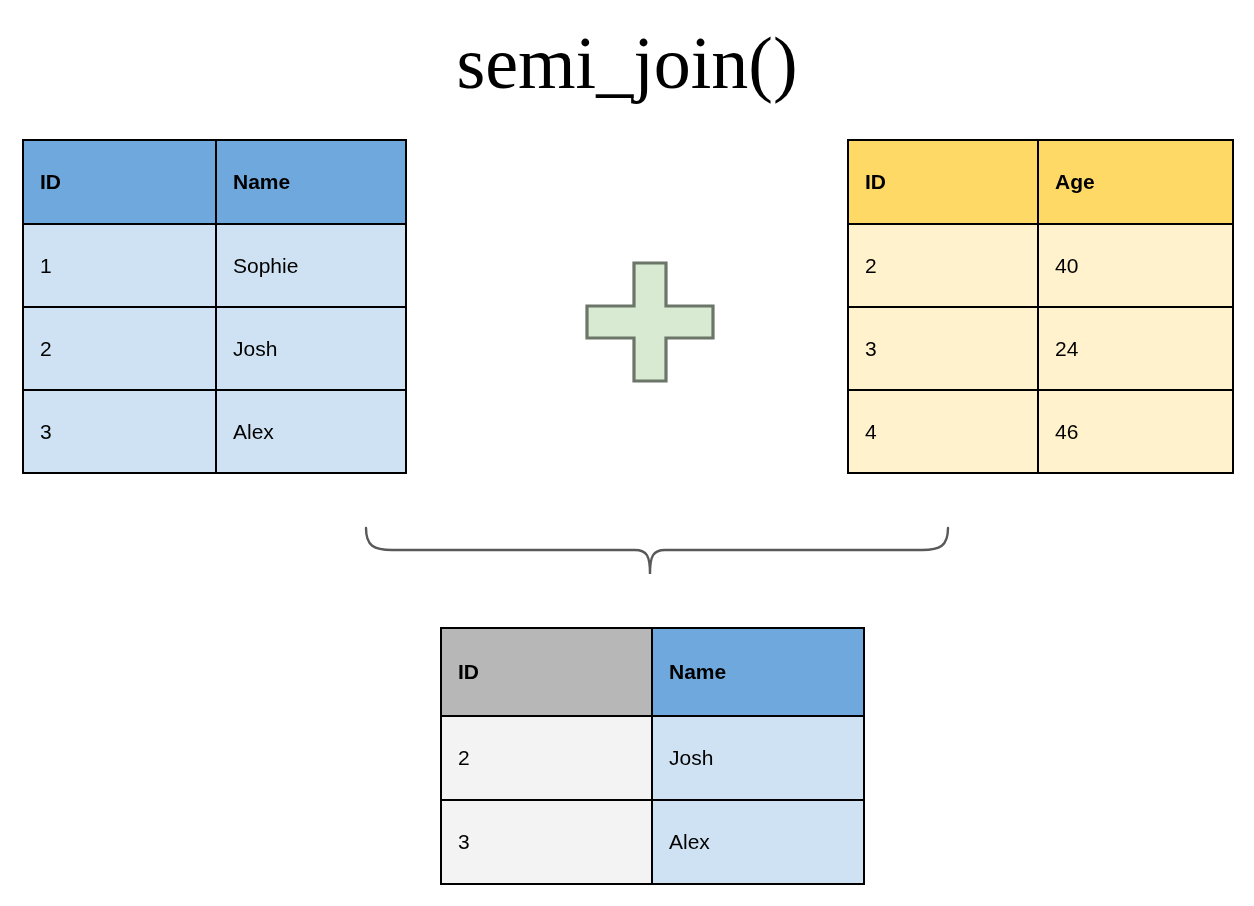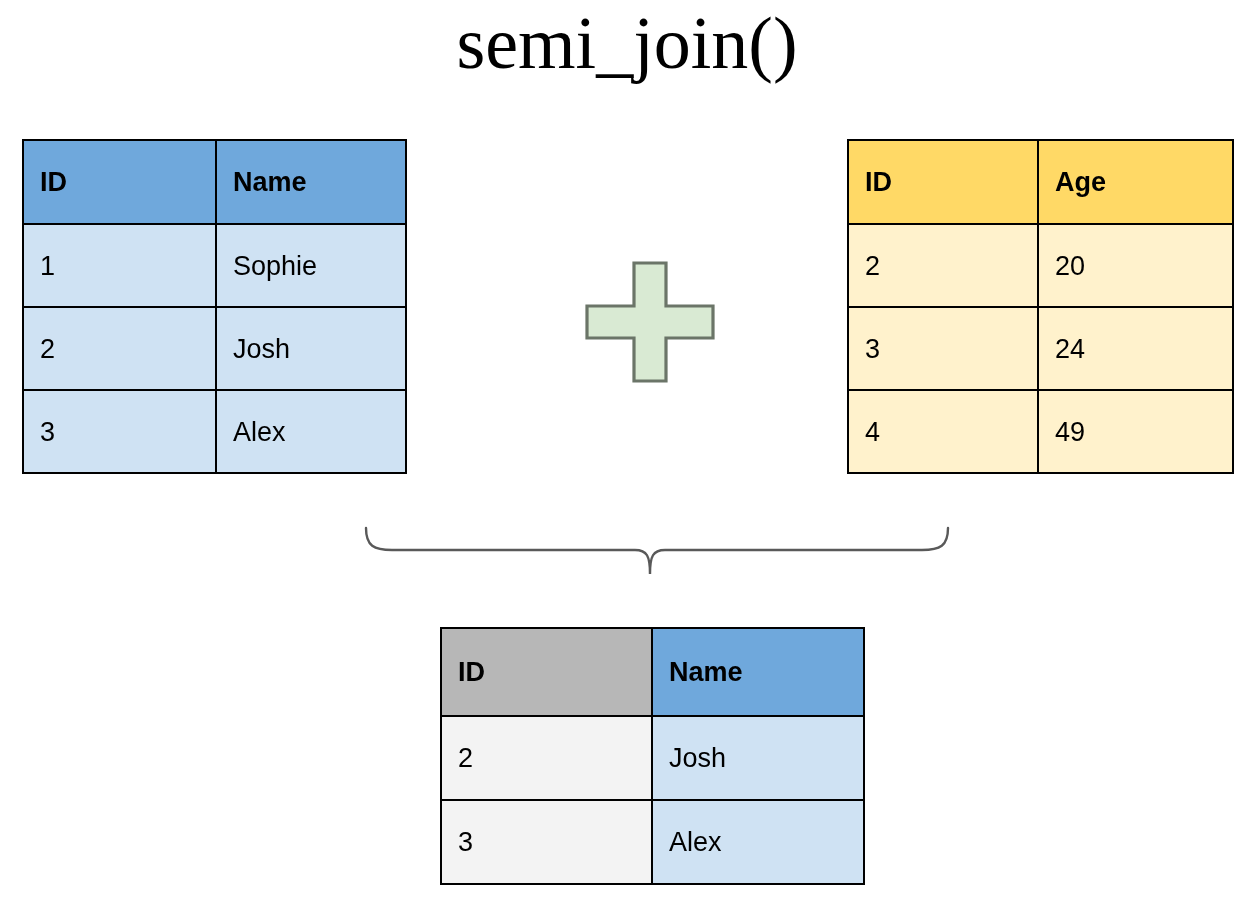--- a/index.html
+++ b/index.html
@@ -13,21 +13,21 @@
     position: relative;
     overflow: hidden;
     font-family: "Liberation Sans", sans-serif;
     color: #000000;
   }
 
   
   #diagram-title {
     position: absolute;
     left: 0;
-    top: 0;
+    top: 20px;
     width: 1254px;
     text-align: center;
     font-family: "Liberation Serif", serif;
     font-size: 74px;
     line-height: 86px;
     font-weight: 400;
     color: #000000;
     letter-spacing: 0px;
     white-space: nowrap;
   }
@@ -37,21 +37,21 @@
     position: absolute;
     border-collapse: collapse;
     table-layout: fixed;
     background: #ffffff;
   }
   .data-table td, .data-table th {
     border: 2px solid #000000;
     padding: 0 16px;
     text-align: left;
     vertical-align: middle;
-    font-size: 27px;
+    font-size: 21px;
     line-height: 28px;
     font-weight: 400;
     color: #000000;
     box-sizing: border-box;
     overflow: hidden;
     white-space: nowrap;
   }
   .data-table th {
     font-weight: bold;
   }
@@ -180,29 +180,29 @@
   </colgroup>
   <thead>
     <tr>
       <th>ID</th>
       <th>Age</th>
     </tr>
   </thead>
   <tbody>
     <tr>
       <td>2</td>
-      <td>20</td>
+      <td>40</td>
     </tr>
     <tr>
       <td>3</td>
       <td>24</td>
     </tr>
     <tr>
       <td>4</td>
-      <td>49</td>
+      <td>46</td>
     </tr>
   </tbody>
 </table>
 
 <div id="result-brace">
   <svg width="610" height="62" viewBox="0 0 610 62" xmlns="http://www.w3.org/2000/svg">
     <path d="M 14 4
              C 14 22, 22 26, 40 26
              L 283 26
              C 295 26, 298 32, 298 50

